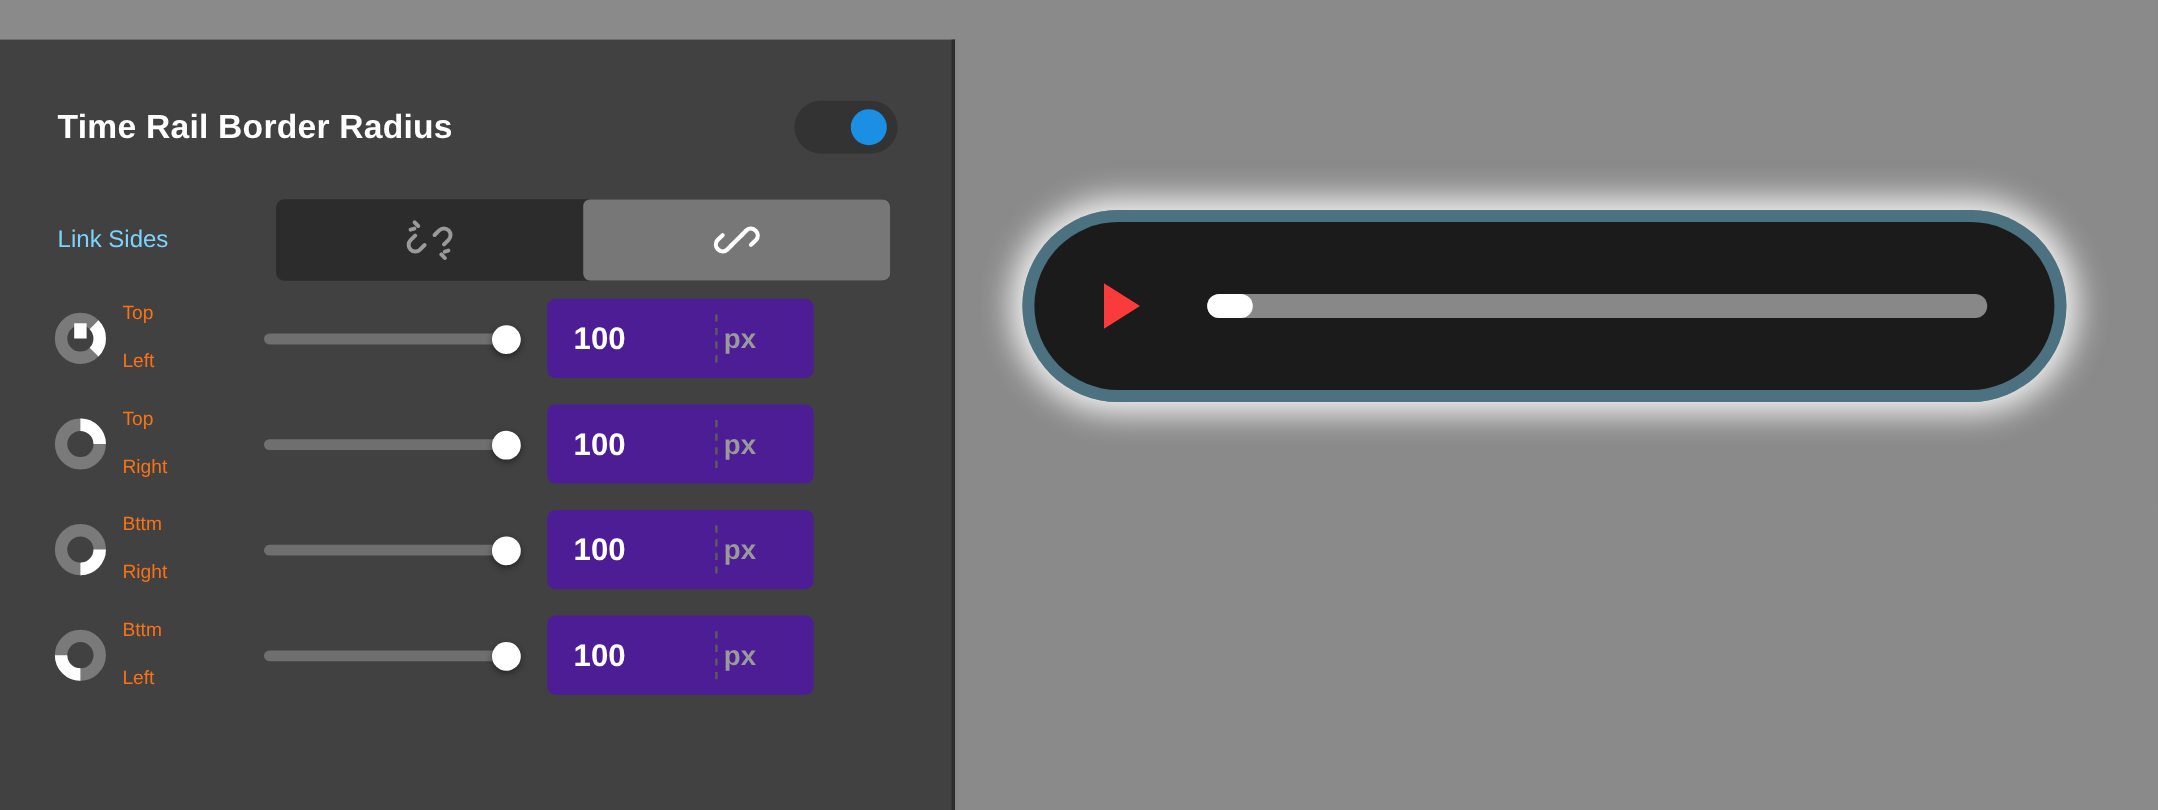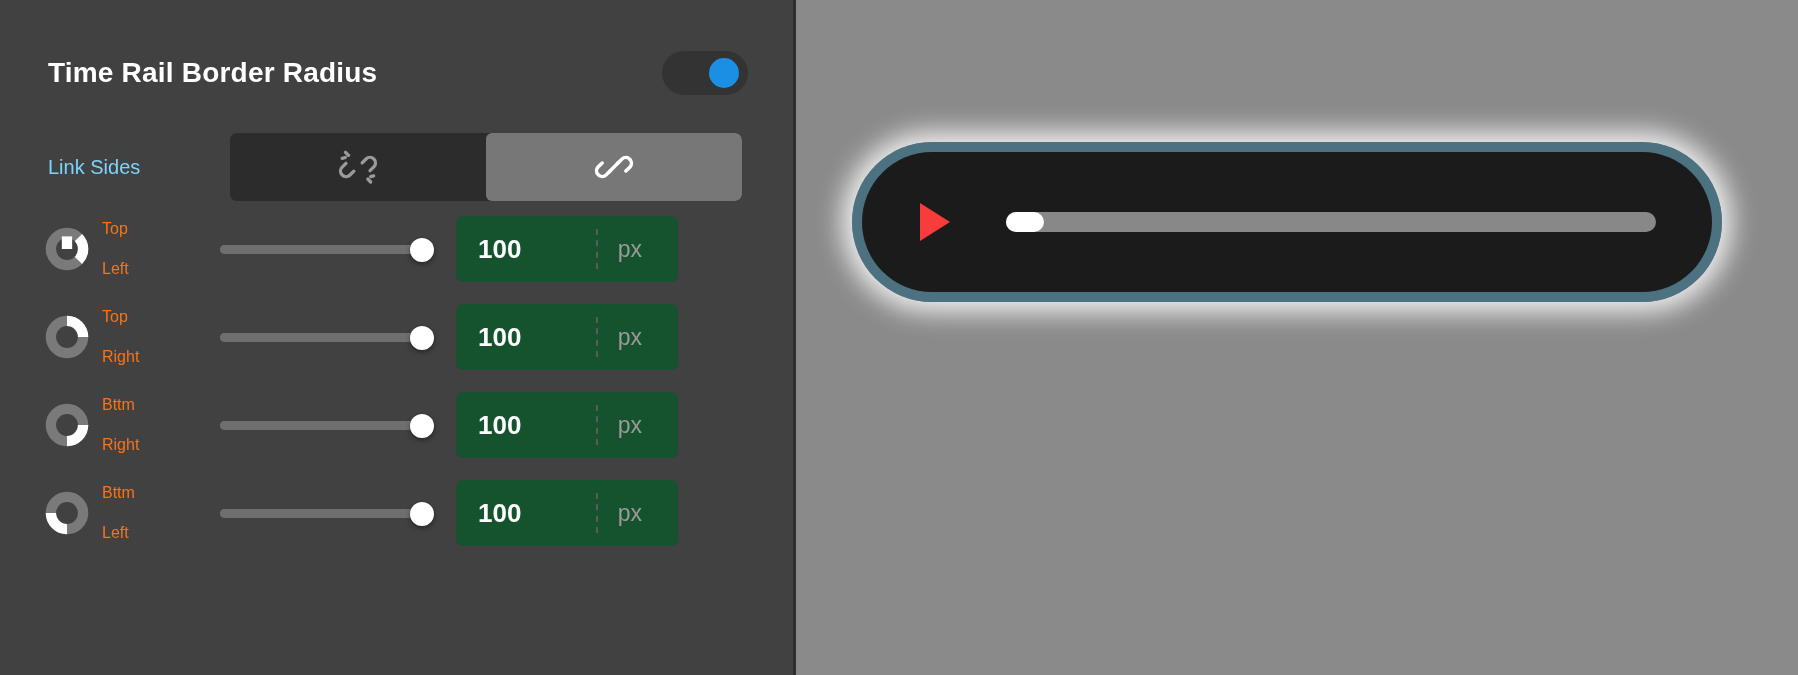--- a/index.html
+++ b/index.html
@@ -10,20 +10,21 @@
     overflow: hidden;
     background: #8a8a8a;
     font-family: "Liberation Sans", sans-serif;
   }
 
   #app {
     position: relative;
     width: 1798px;
     height: 485px;
     display: flex;
+    margin-top: 33px;
   }
 
   
   .panel {
     position: relative;
     width: 796px;
     height: 675px;
     background: #414141;
     flex: 0 0 796px;
   }
@@ -151,43 +152,43 @@
     width: 24px; height: 24px;
     border-radius: 50%;
     background: #ffffff;
     box-shadow: 0 2px 5px rgba(0,0,0,.45);
   }
 
   .numfield {
     position: relative;
     flex: 0 0 222px;
     height: 66px;
-    background: #14532d;
+    background: #4c1d95;
     border-radius: 7px;
     display: flex;
     align-items: center;
     cursor: text;
   }
   .numfield-value {
     margin-left: 22px;
     font-size: 26px;
     font-weight: bold;
     color: #ffffff;
   }
   .numfield-sep {
     position: absolute;
     left: 140px; top: 13px;
     width: 0; height: 40px;
     border-left: 2px dashed #5c5c5c;
   }
   .numfield-unit {
     position: absolute;
-    right: 36px;
+    right: 48px;
     font-size: 23px;
-    font-weight: normal;
+    font-weight: bold;
     color: #9a9a9a;
   }
 
   
   .preview {
     position: relative;
     flex: 1 1 auto;
     height: 675px;
     background: #8a8a8a;
   }

